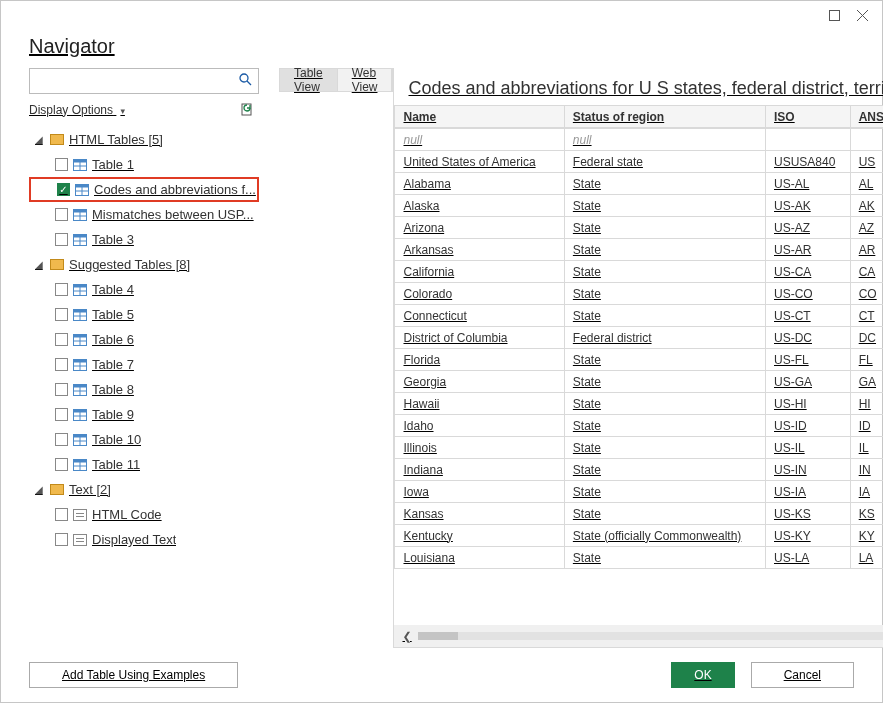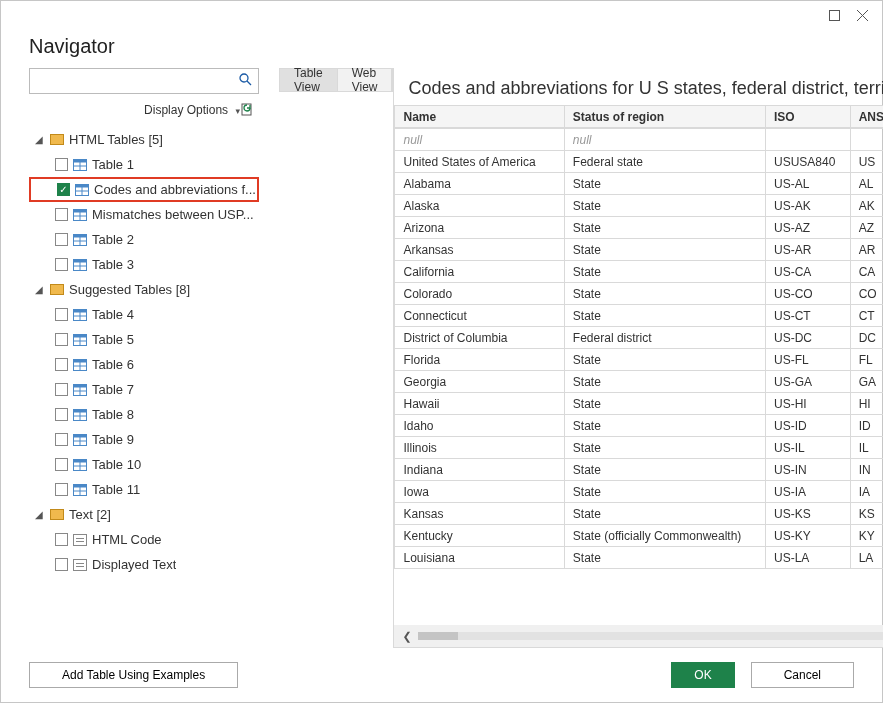--- a/index.html
+++ b/index.html
@@ -1,27 +1,27 @@
 <!DOCTYPE html>
 <html><head>
 <meta charset="utf-8">
 <style>
   * { box-sizing: border-box; margin: 0; padding: 0; font-family: "Segoe UI", Tahoma, sans-serif; }
   html, body { width: 883px; height: 703px; background: #fff; }
-  .window { width: 883px; height: 703px; border: 1px solid #c6c6c6; display: flex; flex-direction: column; background: #fff; position: relative; }
+  .window { width: 883px; height: 703px; border: 1px solid #c6c6c6; display: flex; flex-direction: column; background: #fff; position: relative; text-decoration: underline; }
   .titlebar { height: 28px; display: flex; align-items: center; justify-content: flex-end; padding: 0 6px; }
   .titlebtn { width: 28px; height: 24px; display: flex; align-items: center; justify-content: center; color: #555; font-size: 13px; cursor: pointer; }
   .title { font-size: 20px; padding: 6px 28px 10px 28px; color: #222; }
   .body { flex: 1; display: flex; padding: 0 28px 0 28px; gap: 20px; min-height: 0; }
   .left { width: 230px; display: flex; flex-direction: column; }
   .right { flex: 1; display: flex; flex-direction: row; min-width: 0; }
   .searchbox { height: 26px; border: 1px solid #bbb; display: flex; align-items: center; padding: 0 6px; margin-bottom: 8px; }
   .searchbox input { flex: 1; border: none; outline: none; font-size: 12px; color: #555; }
   .searchbox .sicon { color: #1a5aa5; font-size: 13px; }
-  .disprow { display: flex; align-items: center; justify-content: flex-end; font-size: 12px; color: #333; margin-bottom: 10px; padding-right: 4px; }
+  .disprow { display: flex; align-items: center; justify-content: space-between; font-size: 12px; color: #333; margin-bottom: 10px; padding-right: 4px; }
   .dropcaret { font-size: 9px; color: #555; margin-left: 4px; }
   .tree { font-size: 13px; color: #333; overflow: auto; flex: 1; }
   .node { display: flex; align-items: center; height: 25px; padding-left: 6px; gap: 5px; cursor: pointer; white-space: nowrap; }
   .node.child { padding-left: 26px; }
   .node .caret { width: 10px; font-size: 10px; color: #555; }
   .foldericon { width: 14px; height: 11px; background: #f0b94d; border: 1px solid #c28a1a; }
   .chk { width: 13px; height: 13px; border: 1px solid #888; background: #fff; flex-shrink: 0; display:flex; align-items:center; justify-content:center; font-size:10px; color:#fff; }
   .chk.checked { background: #1e824a; border-color: #1e824a; }
   .tableicon { width: 14px; height: 12px; display: inline-block; flex-shrink:0; }
   .tableicon svg { display:block; }
@@ -143,32 +143,20 @@
           <div class="node child">
             <span class="chk"></span>
             <span class="tableicon">
               <svg width="14" height="12" viewBox="0 0 14 12">
                 <rect x="0.5" y="0.5" width="13" height="11" fill="#fff" stroke="#4a88c7"></rect>
                 <rect x="0.5" y="0.5" width="13" height="3" fill="#4a88c7"></rect>
                 <line x1="7" y1="0" x2="7" y2="12" stroke="#4a88c7"></line>
                 <line x1="0" y1="7" x2="14" y2="7" stroke="#4a88c7"></line>
               </svg>
             </span>
-            <span class="node-label">Table 2</span>
-          </div>
-          <div class="node child">
-            <span class="chk"></span>
-            <span class="tableicon">
-              <svg width="14" height="12" viewBox="0 0 14 12">
-                <rect x="0.5" y="0.5" width="13" height="11" fill="#fff" stroke="#4a88c7"></rect>
-                <rect x="0.5" y="0.5" width="13" height="3" fill="#4a88c7"></rect>
-                <line x1="7" y1="0" x2="7" y2="12" stroke="#4a88c7"></line>
-                <line x1="0" y1="7" x2="14" y2="7" stroke="#4a88c7"></line>
-              </svg>
-            </span>
             <span class="node-label">Table 3</span>
           </div>
           <div class="node">
             <span class="caret">◢</span>
             <span class="foldericon"></span>
             <span class="node-label">Suggested Tables [8]</span>
           </div>
           <div class="node child">
             <span class="chk"></span>
             <span class="tableicon">

